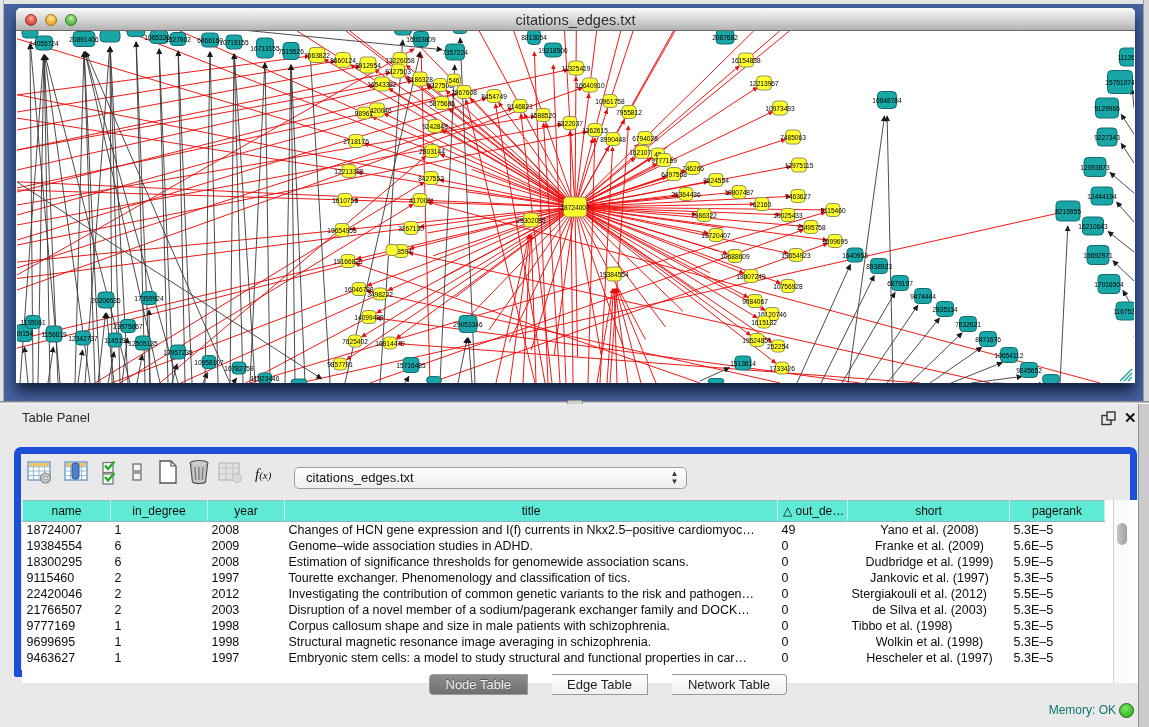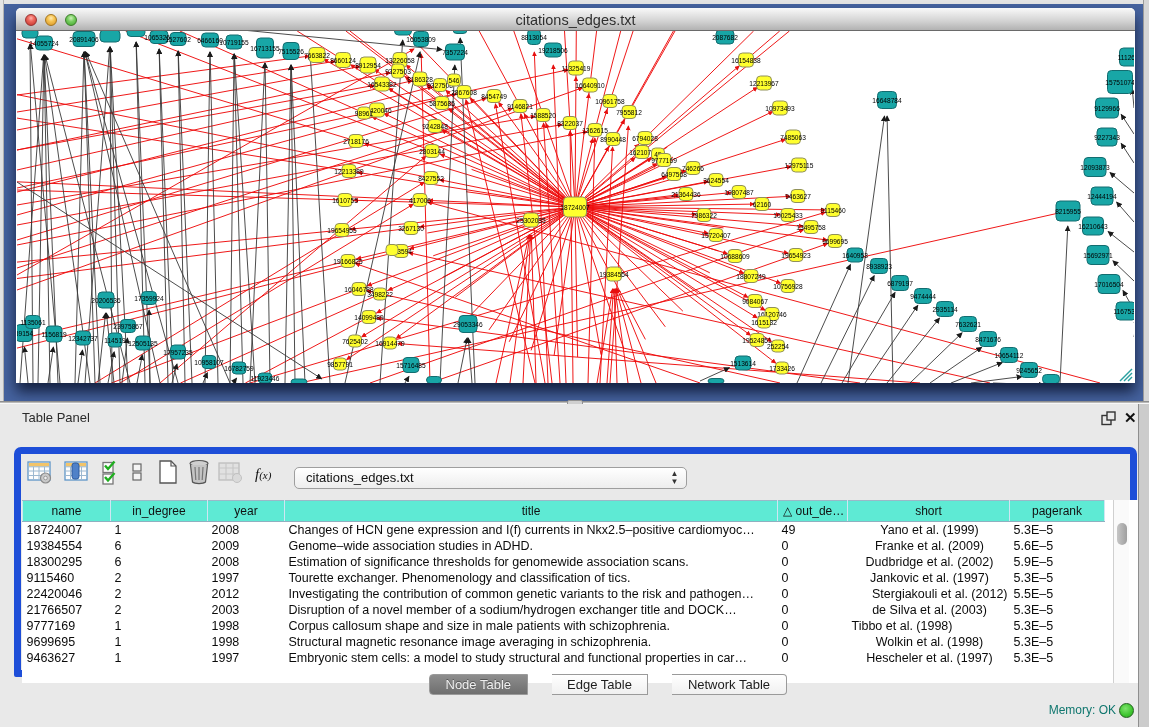--- a/index.html
+++ b/index.html
@@ -686,64 +686,64 @@
             <th style="text-align:left;padding-left:5px">△ out_de…</th>
               <th>short</th>
               <th>pagerank</th>
           </tr>
           <tr>
               <td>18724007</td>
               <td>1</td>
               <td>2008</td>
               <td>Changes of HCN gene expression and I(f) currents in Nkx2.5–positive cardiomyoc…</td>
               <td>49</td>
-              <td style="text-align:center">Yano et al. (1999)</td>
+              <td style="text-align:center">Yano et al. (2008)</td>
               <td>5.3E–5</td>
             </tr>
           <tr>
               <td>19384554</td>
               <td>6</td>
               <td>2009</td>
               <td>Genome–wide association studies in ADHD.</td>
               <td>0</td>
               <td style="text-align:center">Franke et al. (2009)</td>
               <td>5.6E–5</td>
             </tr>
           <tr>
               <td>18300295</td>
               <td>6</td>
               <td>2008</td>
               <td>Estimation of significance thresholds for genomewide association scans.</td>
               <td>0</td>
-              <td style="text-align:center">Dudbridge et al. (2002)</td>
+              <td style="text-align:center">Dudbridge et al. (1999)</td>
               <td>5.9E–5</td>
             </tr>
           <tr>
               <td>9115460</td>
               <td>2</td>
               <td>1997</td>
               <td>Tourette exchanger. Phenomenology and classification of tics.</td>
               <td>0</td>
               <td style="text-align:center">Jankovic et al. (1997)</td>
               <td>5.3E–5</td>
             </tr>
           <tr>
               <td>22420046</td>
               <td>2</td>
               <td>2012</td>
               <td>Investigating the contribution of common genetic variants to the risk and pathogen…</td>
               <td>0</td>
-              <td style="text-align:right">Stergiakouli et al. (2012)</td>
+              <td style="text-align:left">Stergiakouli et al. (2012)</td>
               <td>5.5E–5</td>
             </tr>
           <tr>
               <td>21766507</td>
               <td>2</td>
               <td>2003</td>
-              <td>Disruption of a novel member of a sodium/hydrogen exchanger title and DOCK…</td>
+              <td>Disruption of a novel member of a sodium/pagerank exchanger family and DOCK…</td>
               <td>0</td>
               <td style="text-align:center">de Silva et al. (2003)</td>
               <td>5.3E–5</td>
             </tr>
           <tr>
               <td>9777169</td>
               <td>1</td>
               <td>1998</td>
               <td>Corpus callosum shape and size in male patients with schizophrenia.</td>
               <td>0</td>

